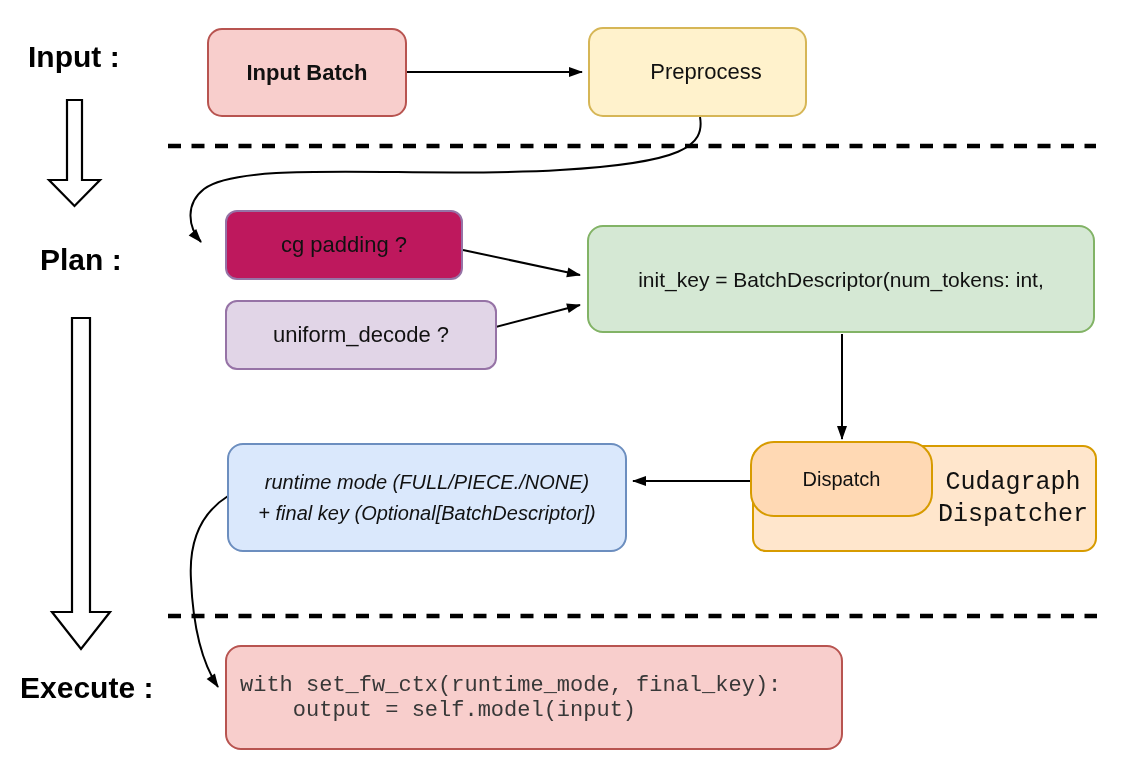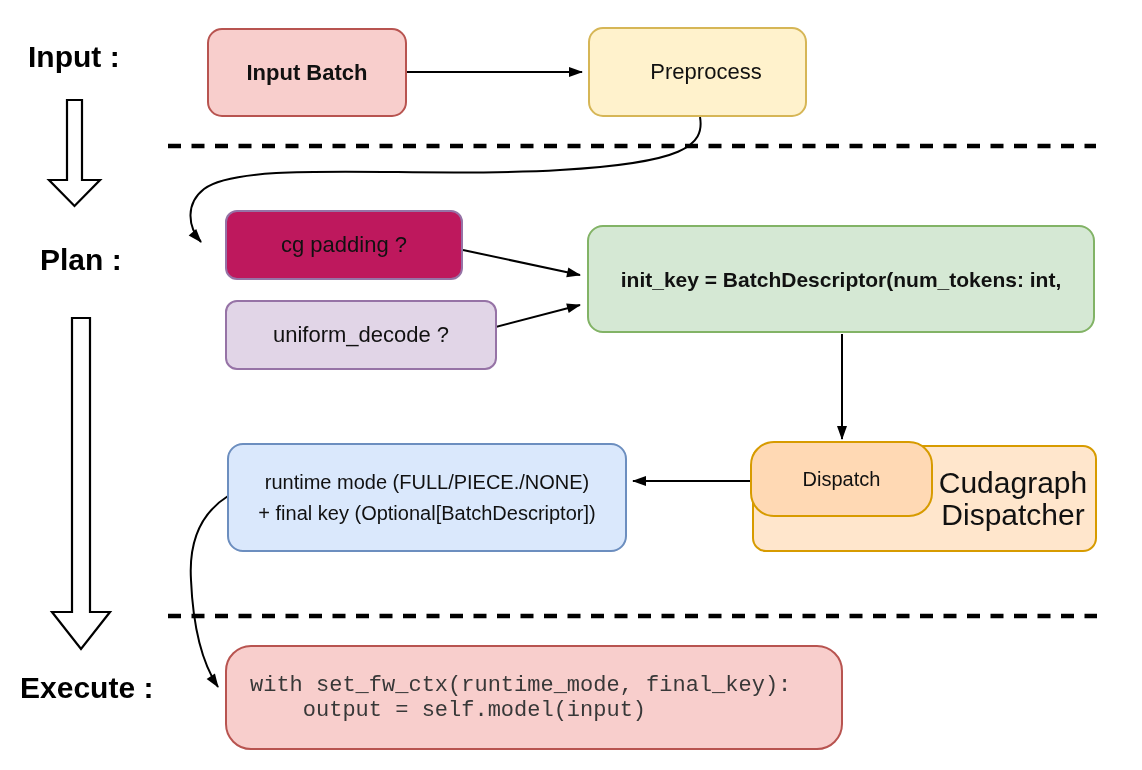--- a/index.html
+++ b/index.html
@@ -41,46 +41,46 @@
     font-size:22px;
   }
   .node-uniform-decode{
     left:225px;top:300px;width:272px;height:70px;
     background:#e1d5e7;border:2px solid #9673a6;border-radius:12px;
     font-size:22px;
   }
   .node-init-key{
     left:587px;top:225px;width:508px;height:108px;
     background:#d5e8d4;border:2px solid #82b366;border-radius:16px;
-    font-size:21px;line-height:31px;font-weight:bold;
+    font-size:21px;line-height:31px;
   }
   .node-cuda-outer{
     left:752px;top:445px;width:345px;height:107px;
     background:#ffe6cc;border:2px solid #d79b00;border-radius:14px;
-    font-size:30px;line-height:32px;
-    flex-direction:row;justify-content:flex-end;
+    font-size:25px;line-height:32px;
+    flex-direction:row;justify-content:flex-end;font-family:Liberation Mono, monospace;
   }
   .cuda-label{width:164px;text-align:center;}
   .node-dispatch{
     left:750px;top:441px;width:183px;height:76px;
     background:#ffd9b4;border:2px solid #d79b00;border-radius:24px;
     font-size:20px;z-index:3;
   }
   .node-runtime{
     left:227px;top:443px;width:400px;height:109px;
     background:#dae8fc;border:2px solid #6c8ebf;border-radius:16px;
-    font-size:20px;line-height:31px;
+    font-size:20px;line-height:31px;font-style:italic;
   }
   .node-execute-code{
     left:225px;top:645px;width:618px;height:105px;
-    background:#f8cecc;border:2px solid #b85450;border-radius:26px;
+    background:#f8cecc;border:2px solid #b85450;border-radius:16px;
     font-family:"Liberation Mono", monospace;
     font-size:22px;line-height:25px;color:#383838;
     align-items:flex-start;text-align:left;
-    padding-left:23px;
+    padding-left:13px;
   }
   .pre{white-space:pre;}
 </style>
 </head>
 <body>
 
 <div id="canvas">
 
   <svg id="wires" viewBox="0 0 1142 770" xmlns="http://www.w3.org/2000/svg">
     <defs>

